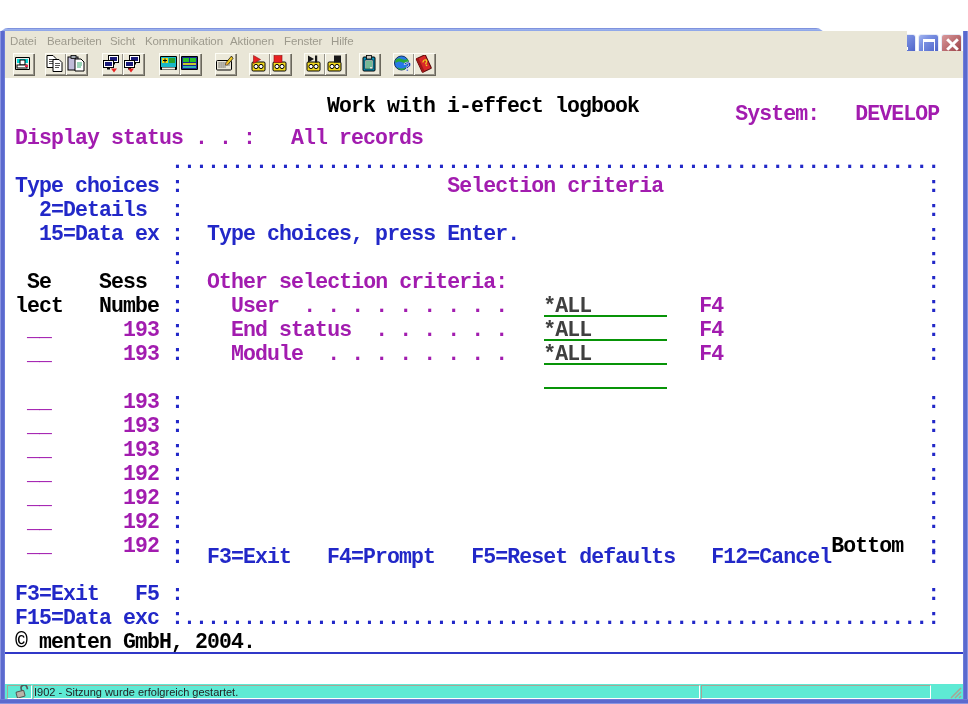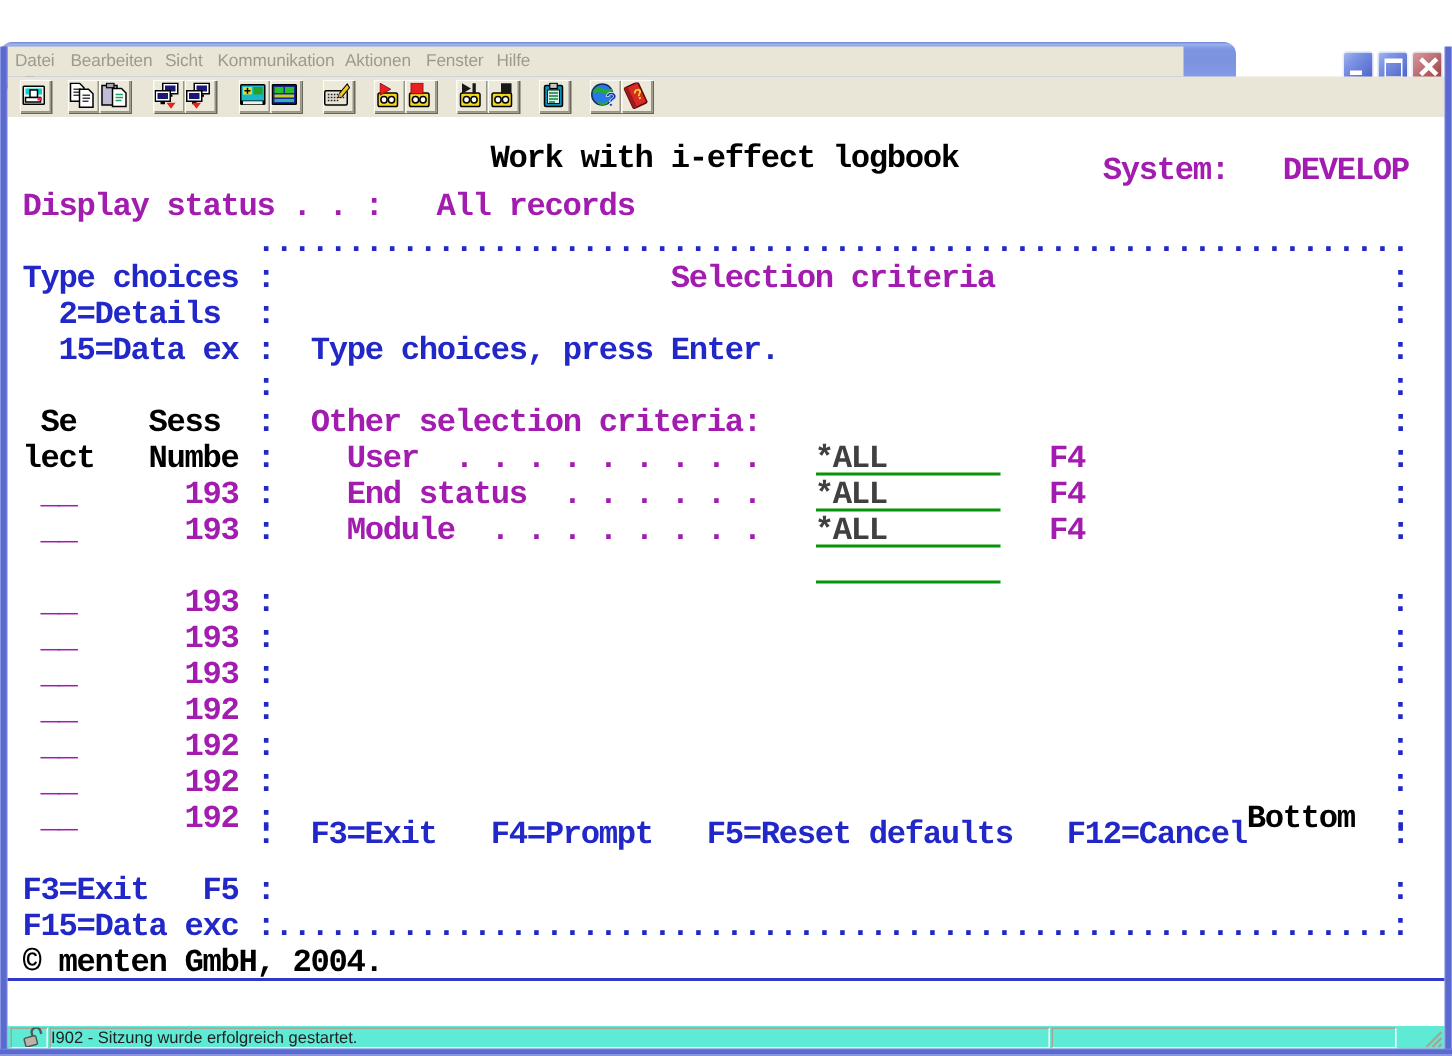--- a/index.html
+++ b/index.html
@@ -16,21 +16,21 @@
 #bmin:after{content:"";position:absolute;left:4px;top:12px;width:8px;height:3px;background:#fff}
 #bmax:after{content:"";position:absolute;left:4px;top:4px;width:10px;height:9px;border:1px solid #fff;border-top:3px solid #fff}
 #bcls:before,#bcls:after{content:"";position:absolute;left:9px;top:2px;width:3px;height:15px;background:#fff}
 #bcls:before{transform:rotate(45deg)}
 #bcls:after{transform:rotate(-45deg)}
 
 #brdL{position:absolute;left:0;top:31px;width:5px;height:673px;background:linear-gradient(to right,#8994e2 0,#8994e2 1px,#5b6ace 1px,#5b6ace 4px,#6d7cd8 4px)}
 #brdR{position:absolute;left:963px;top:31px;width:5px;height:673px;background:linear-gradient(to left,#8994e2 0,#8994e2 1px,#5b6ace 1px,#5b6ace 4px,#6d7cd8 4px)}
 #brdB{position:absolute;left:0;top:699px;width:968px;height:5px;background:linear-gradient(to top,#8994e2 0,#8994e2 1px,#5b6ace 1px,#5b6ace 4px,#6d7cd8 4px)}
 
-#menu{position:absolute;left:5px;top:31px;width:784px;height:20px;background:#e9e6d7;font-size:11.5px;color:#9d9a8d;letter-spacing:-0.1px}
+#menu{position:absolute;left:5px;top:31px;width:902px;height:20px;background:#e9e6d7;font-size:11.5px;color:#9d9a8d;letter-spacing:-0.1px}
 #menu span{position:absolute;top:4px}
 
 #tools{position:absolute;left:5px;top:51px;width:958px;height:27px;background:#e9e6d7;border-bottom:1px solid #cfccbc}
 .tb{position:absolute;top:2px;width:21px;height:22px;background:#ece9da;
  box-shadow:inset 1px 1px 0 #fdfdf6,inset -1px -1px 0 #97948a, 1px 1px 0 #6a675c;}
 .tb svg{position:absolute;left:1px;top:2px}
 
 #term{position:absolute;left:5px;top:78px;width:958px;height:576px;background:#fff}
 .tr{position:absolute;left:-2px;top:0;height:24px;line-height:24px;font-family:"Liberation Mono",monospace;
  font-size:21.5px;font-weight:bold;white-space:pre;letter-spacing:-0.9px}

